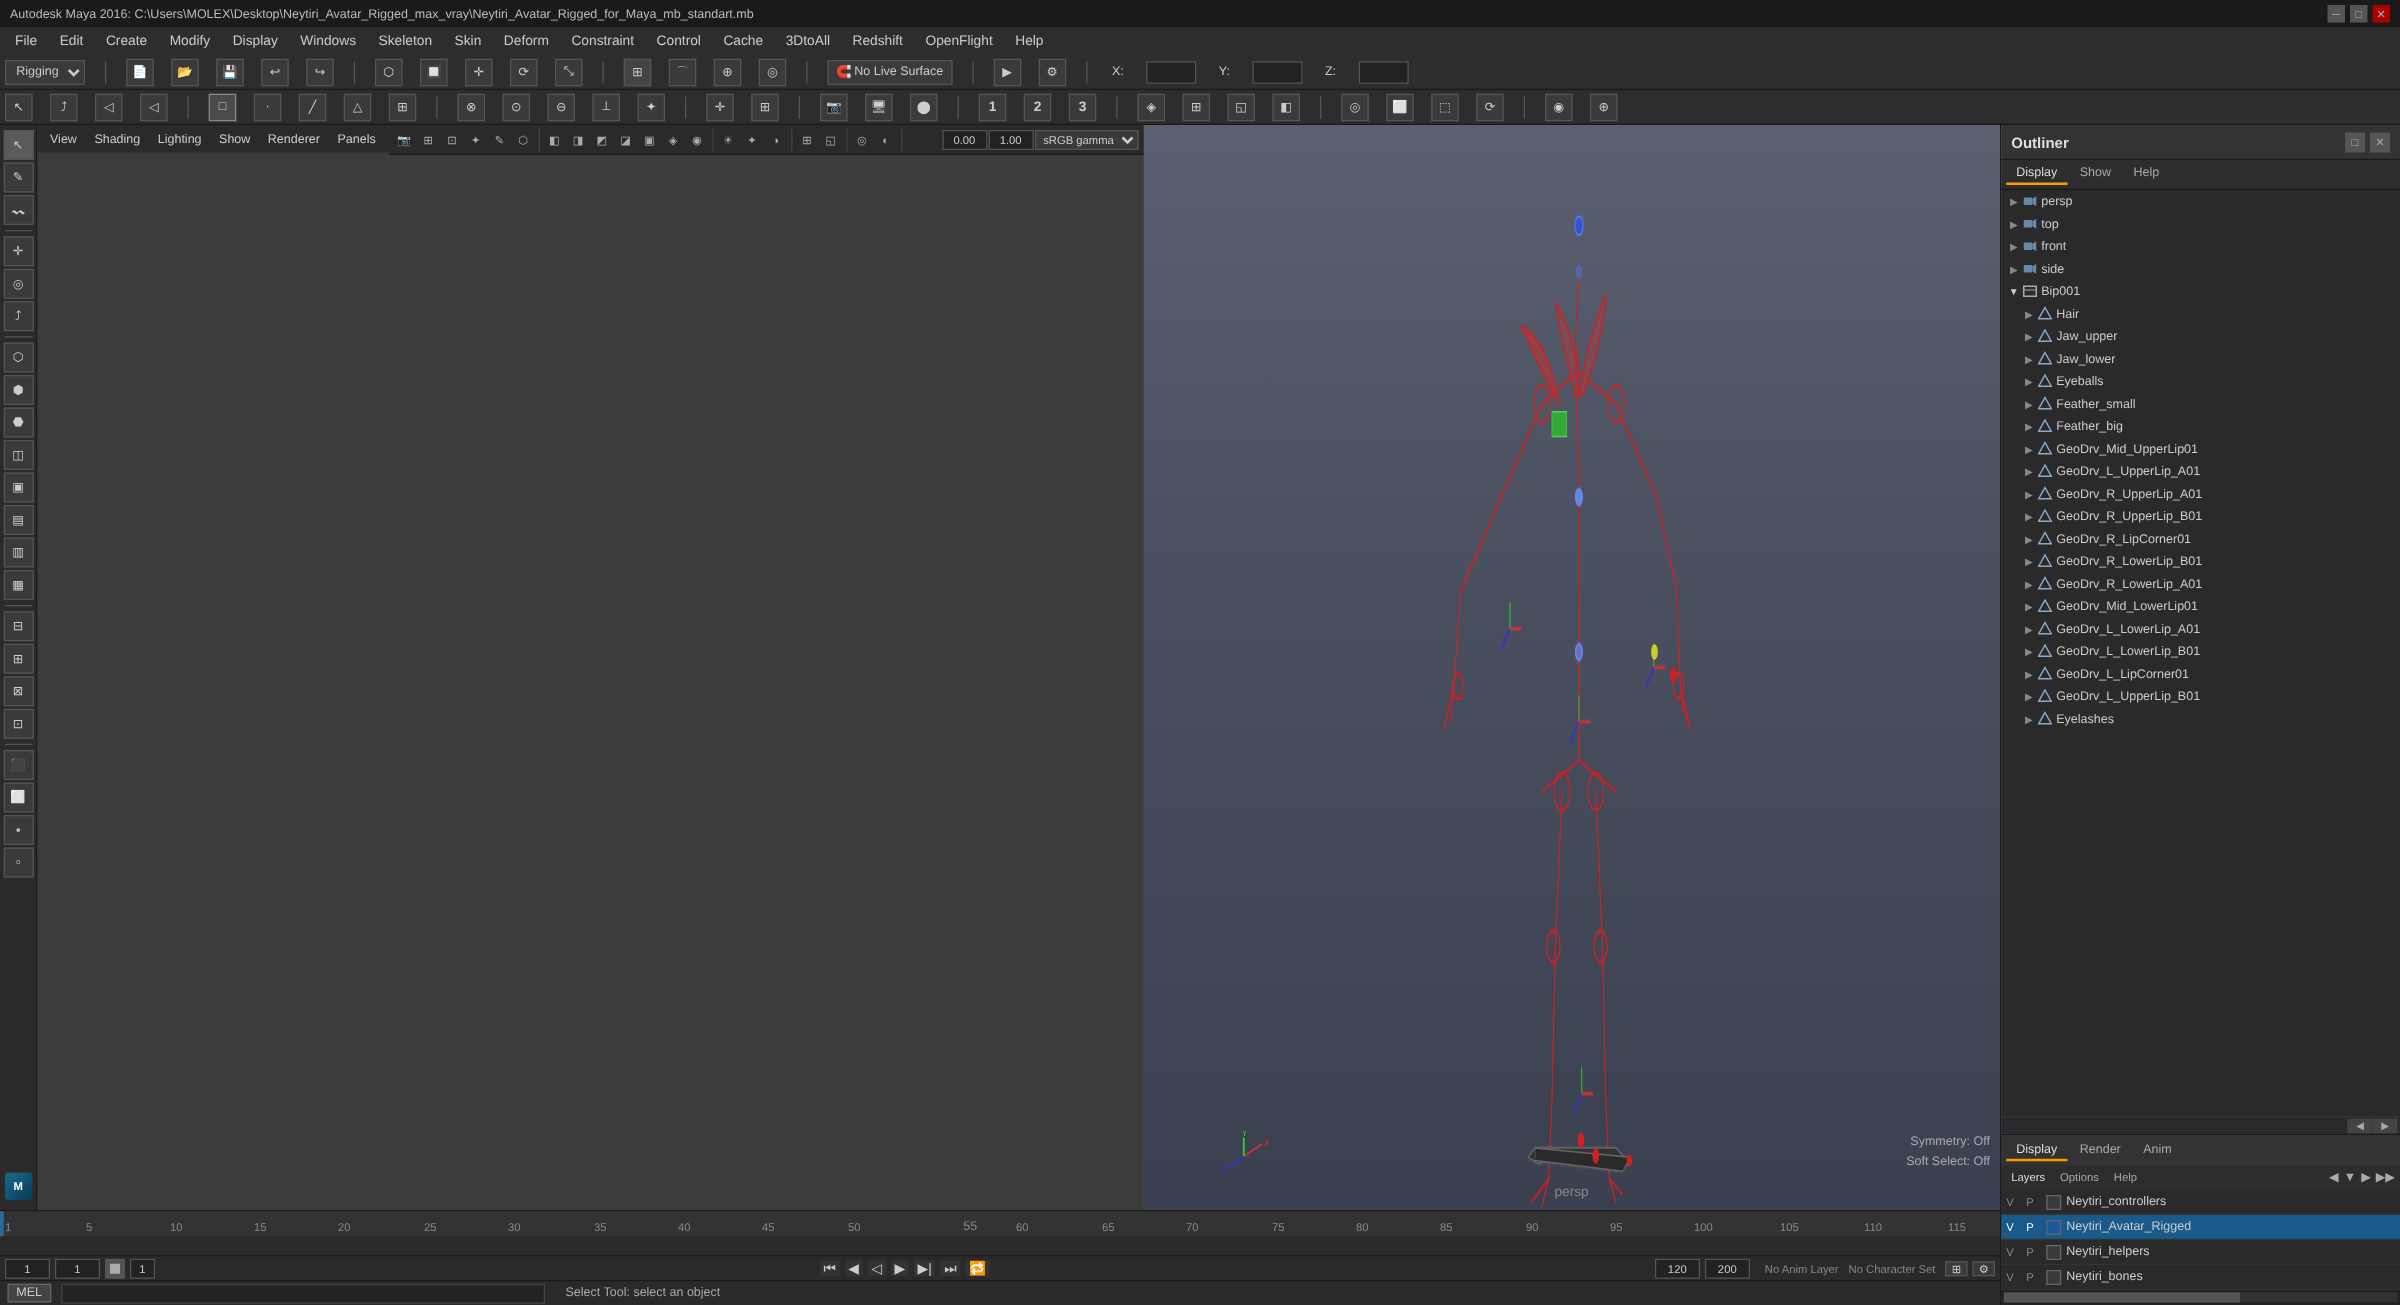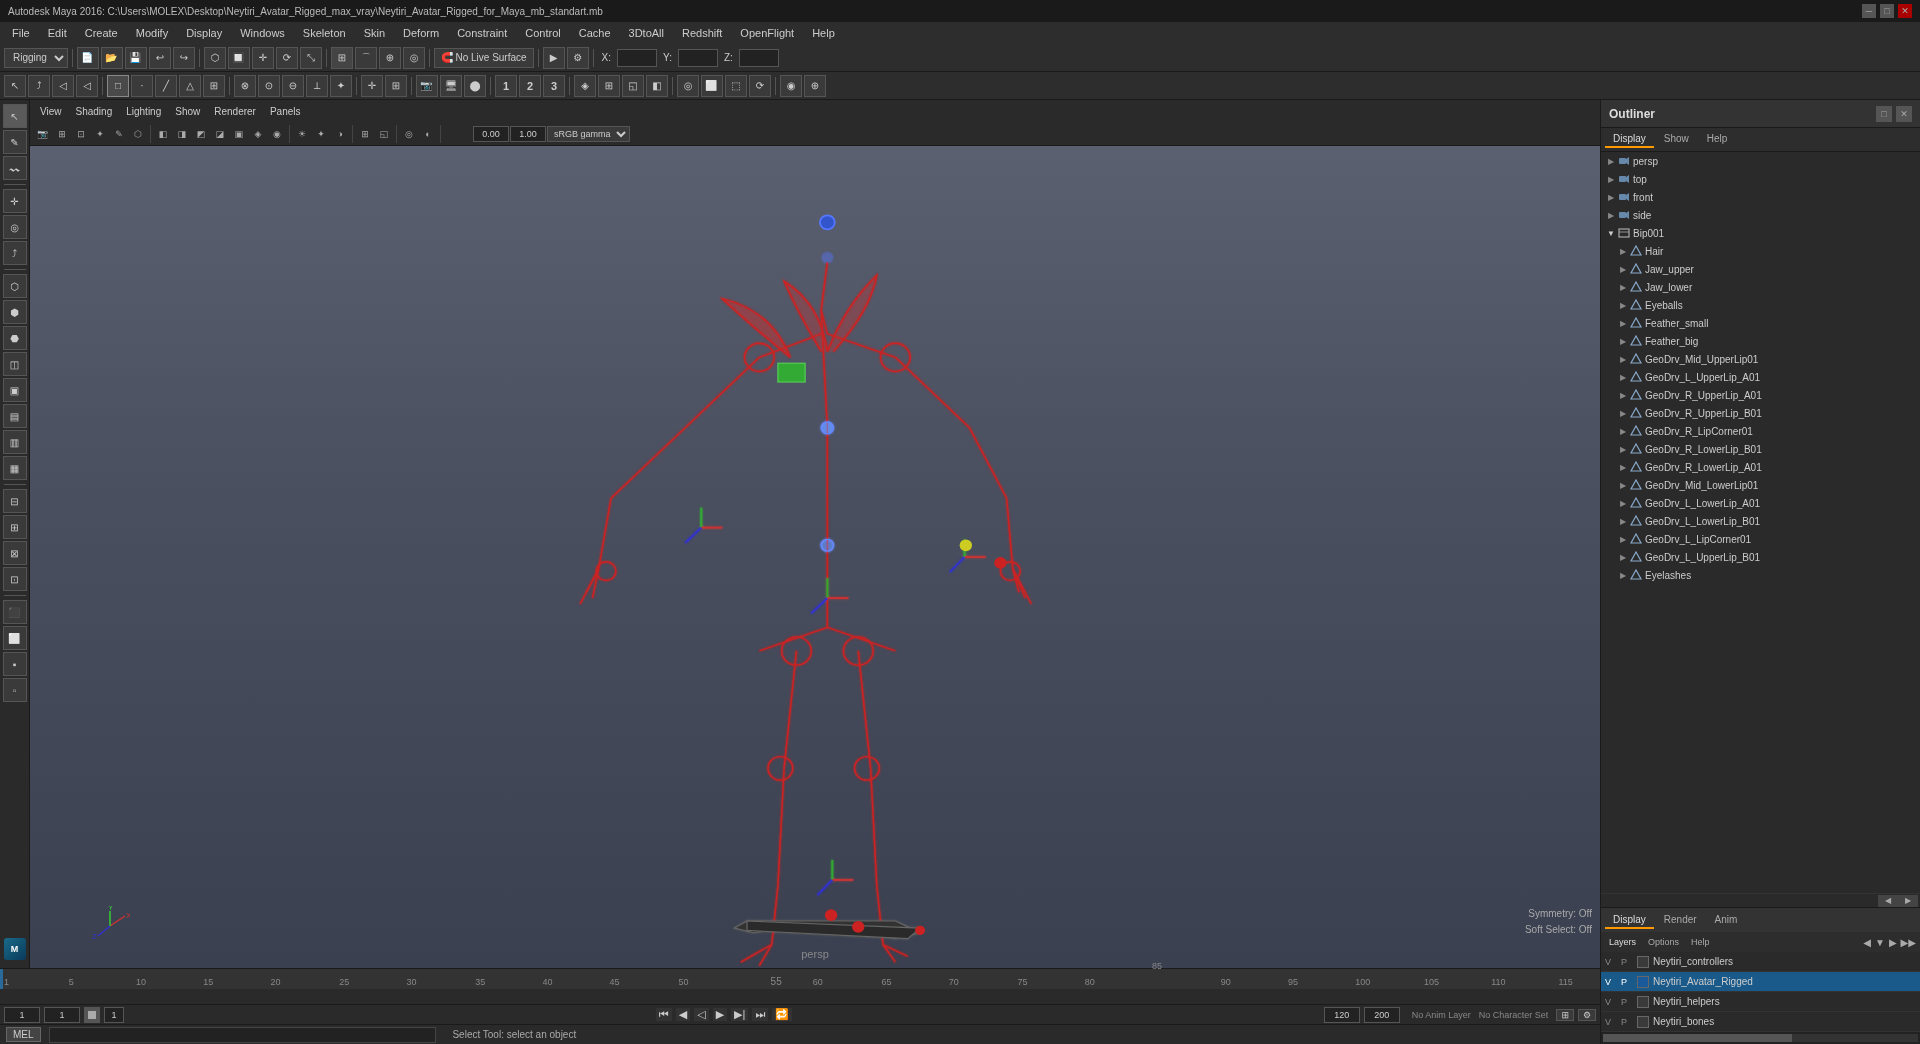--- a/index.html
+++ b/index.html
@@ -50,21 +50,21 @@
     }
 
     
     .toolbar-row {
       width: 100%;
       height: 28px;
       background: #2d2d2d;
       display: flex;
       align-items: center;
       padding: 0 4px;
-      gap: 2px;
+      gap: 14px;
       border-bottom: 1px solid #1a1a1a;
     }
     .toolbar-btn {
       width: 22px; height: 22px;
       background: #3a3a3a;
       border: 1px solid #555;
       color: #ccc;
       cursor: pointer;
       display: flex; align-items: center; justify-content: center;
       font-size: 10px;
@@ -127,21 +127,21 @@
       display: flex; align-items: center; justify-content: center;
       font-size: 10px;
     }
     .left-btn.active { background: #5a5a5a; }
     .left-separator { width: 22px; height: 1px; background: #555; margin: 2px 0; }
 
     
     #viewport-container {
       flex: 1;
       display: flex;
-      flex-direction: column;
+      flex-direction: row;
       background: #3c3c3c;
     }
 
     
     #viewport-menu {
       height: 22px;
       background: #2a2a2a;
       display: flex;
       align-items: center;
       padding: 0 4px;
@@ -807,21 +807,21 @@
                 <span style="position:absolute; left:29.7%; bottom:2px; font-size:9px; color:#888;">35</span>
                 <span style="position:absolute; left:33.9%; bottom:2px; font-size:9px; color:#888;">40</span>
                 <span style="position:absolute; left:38.1%; bottom:2px; font-size:9px; color:#888;">45</span>
                 <span style="position:absolute; left:42.4%; bottom:2px; font-size:9px; color:#888;">50</span>
                 <span style="position:absolute; left:46.6%; bottom:2px; font-size:10px; color:#888;padding-left:25px;">55</span>
                 <span style="position:absolute; left:50.8%; bottom:2px; font-size:9px; color:#888;">60</span>
                 <span style="position:absolute; left:55.1%; bottom:2px; font-size:9px; color:#888;">65</span>
                 <span style="position:absolute; left:59.3%; bottom:2px; font-size:9px; color:#888;">70</span>
                 <span style="position:absolute; left:63.6%; bottom:2px; font-size:9px; color:#888;">75</span>
                 <span style="position:absolute; left:67.8%; bottom:2px; font-size:9px; color:#888;">80</span>
-                <span style="position:absolute; left:72%; bottom:18px; font-size:9px; color:#888;">85</span>
+                <span style="position:absolute; left:72%; bottom:2px; font-size:9px; color:#888;">85</span>
                 <span style="position:absolute; left:76.3%; bottom:2px; font-size:9px; color:#888;">90</span>
                 <span style="position:absolute; left:80.5%; bottom:2px; font-size:9px; color:#888;">95</span>
                 <span style="position:absolute; left:84.7%; bottom:2px; font-size:9px; color:#888;">100</span>
                 <span style="position:absolute; left:89%; bottom:2px; font-size:9px; color:#888;">105</span>
                 <span style="position:absolute; left:93.2%; bottom:2px; font-size:9px; color:#888;">110</span>
                 <span style="position:absolute; left:97.4%; bottom:2px; font-size:9px; color:#888;">115</span>
               </div>
             </div>
           </div>
         </div>

